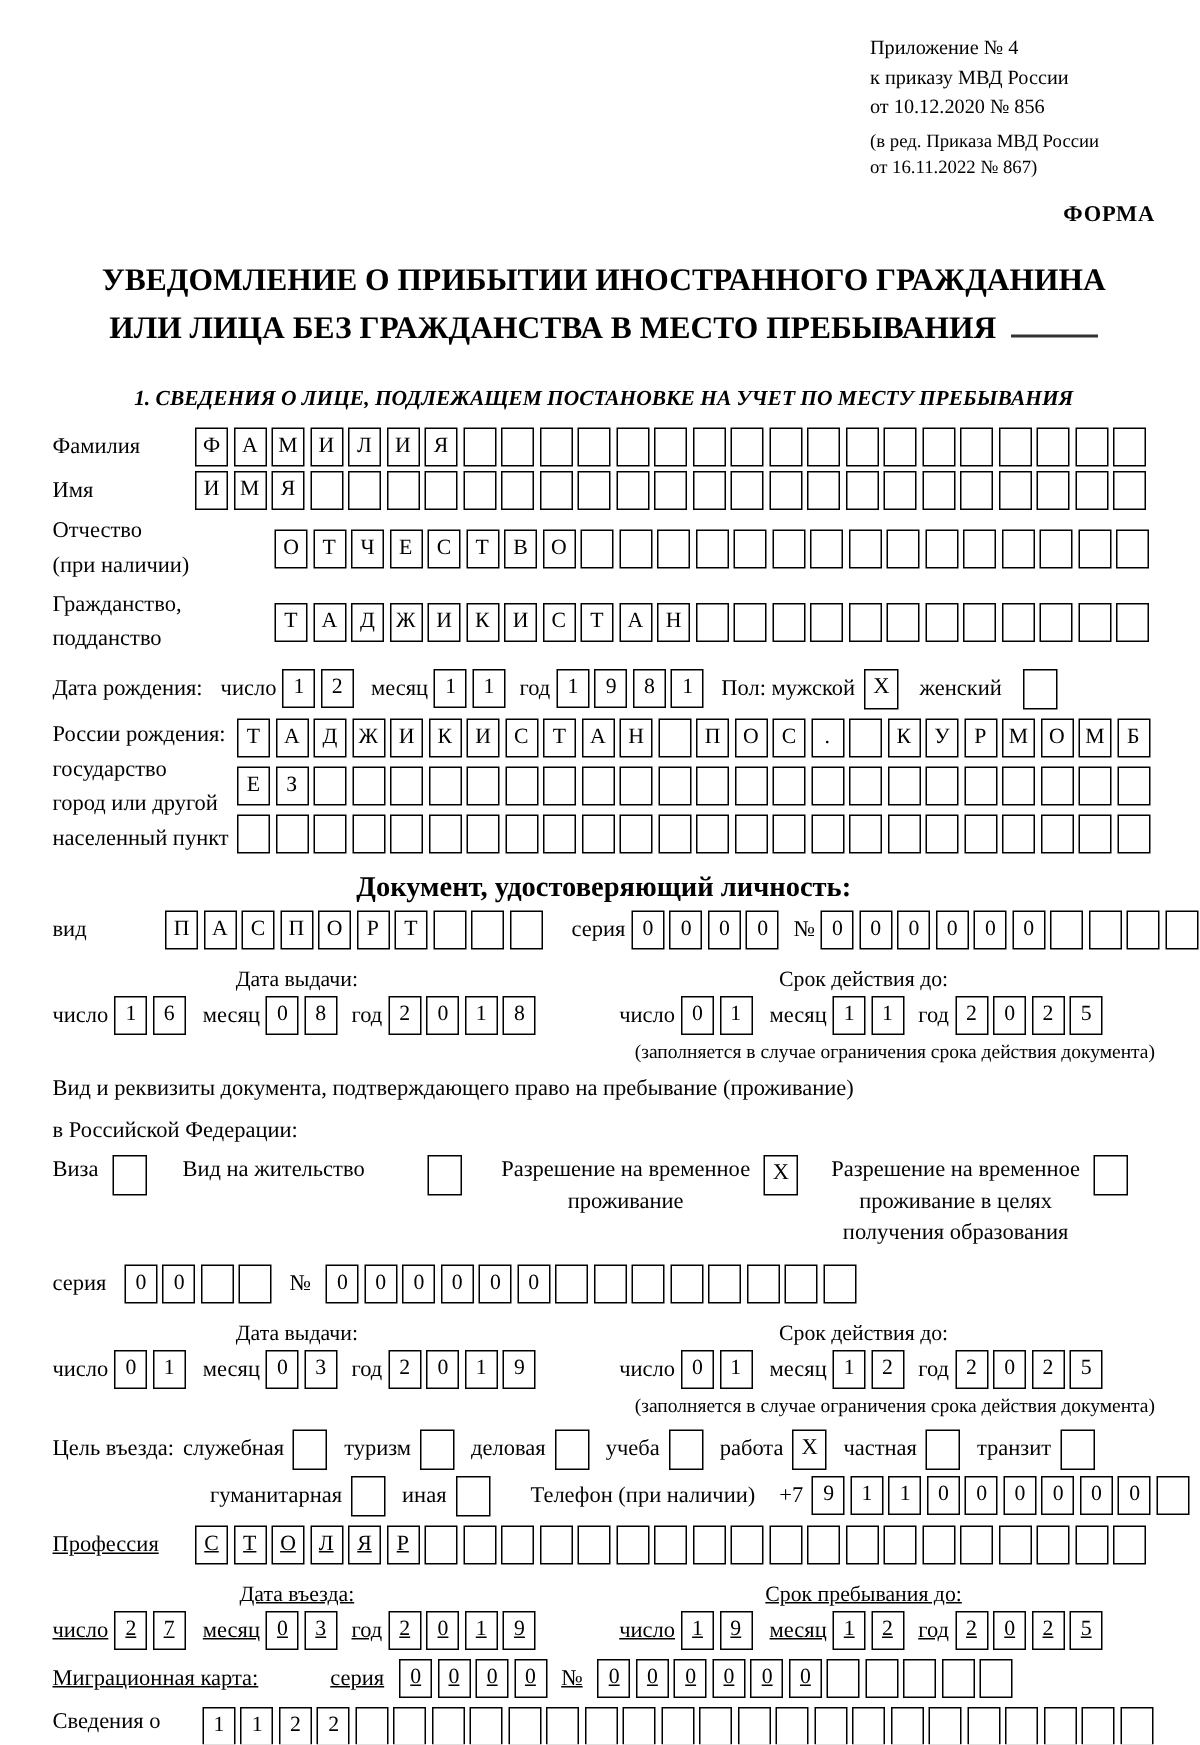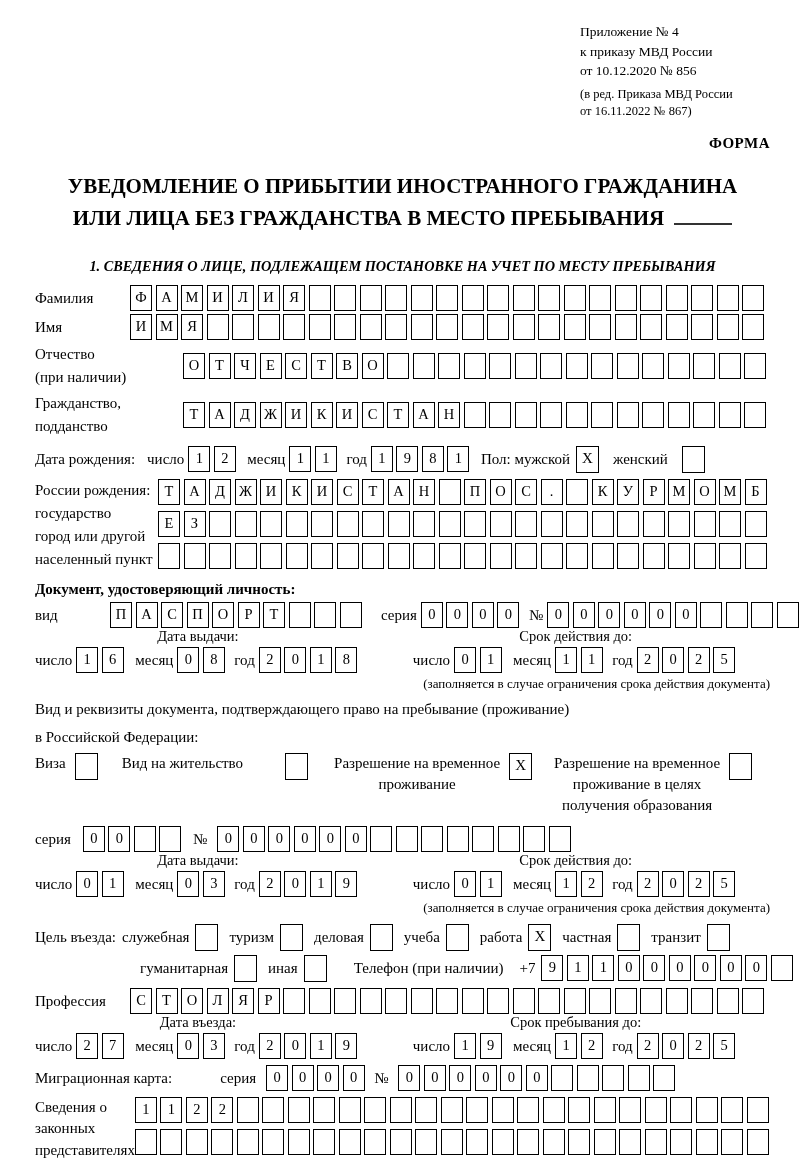--- a/index.html
+++ b/index.html
@@ -20,40 +20,40 @@
   .frow{display:flex;align-items:center;margin-top:3px;white-space:nowrap;}
   .lbl{font-size:15px;line-height:26px;white-space:nowrap;}
   .dlbl{font-size:15px;line-height:26px;white-space:nowrap;margin-right:4px;}
   .lbl2{font-size:15px;line-height:23px;}
   .w95{width:95px;flex:0 0 95px;}
   .w148{width:148px;flex:0 0 148px;}
   .w123{width:123px;flex:0 0 123px;}
   .w75{width:75px;flex:0 0 75px;}
   .ml6{margin-left:6px;} .ml8{margin-left:8px;}
   .ml12{margin-left:12px;} .ml14{margin-left:14px;} .ml16{margin-left:16px;}
-  .mt4{margin-top:4px;} .mt6{margin-top:6px;} .mt8{margin-top:8px;} .mt10{margin-top:10px;}
+  .mt4{margin-top:4px;} .mt6{margin-top:6px;text-decoration:underline;} .mt8{margin-top:8px;} .mt10{margin-top:10px;}
   
   .boxes{display:flex;flex-wrap:nowrap;}
   .cell{
     flex:0 0 auto;box-sizing:border-box;width:22px;height:26px;
     border:1.7px solid #000;margin-right:3.5px;text-align:center;
     font-size:14.5px;line-height:22px;background:#fff;
   }
   .cbox{
     flex:0 0 auto;display:inline-block;box-sizing:border-box;width:23px;height:27px;
     border:1.7px solid #000;text-align:center;font-size:15px;line-height:23px;background:#fff;
   }
   
   .multirow{display:flex;align-items:flex-start;margin-top:6px;}
   .mr-labels div{white-space:nowrap;}
   .mr-rows .boxes{margin-bottom:6px;}
   
-  .doc-heading{font-weight:bold;font-size:15px;margin-top:6px;margin-bottom:4px;}
-  
-  .dates{display:flex;align-items:flex-start;margin-top:0;}
+  .doc-heading{font-weight:bold;font-size:19px;text-align:center;margin-top:6px;margin-bottom:4px;}
+  
+  .dates{display:flex;align-items:flex-start;margin-top:12px;}
   .dgroup .dhead{font-size:14.5px;text-align:center;margin-bottom:2px;white-space:nowrap;}
   .drow{display:flex;align-items:center;white-space:nowrap;}
   .g-right{margin-left:52px;}
   .vnote{text-align:right;font-size:13px;margin-top:3px;}
   .plain{font-size:15px;margin-top:6px;line-height:1.5;}
   
   .res-options{display:flex;align-items:flex-start;margin-top:4px;}
   .opt{display:flex;align-items:flex-start;}
   .opt-lines{font-size:15px;line-height:21px;text-align:center;}
   .opt .cbox{margin-left:9px;}

